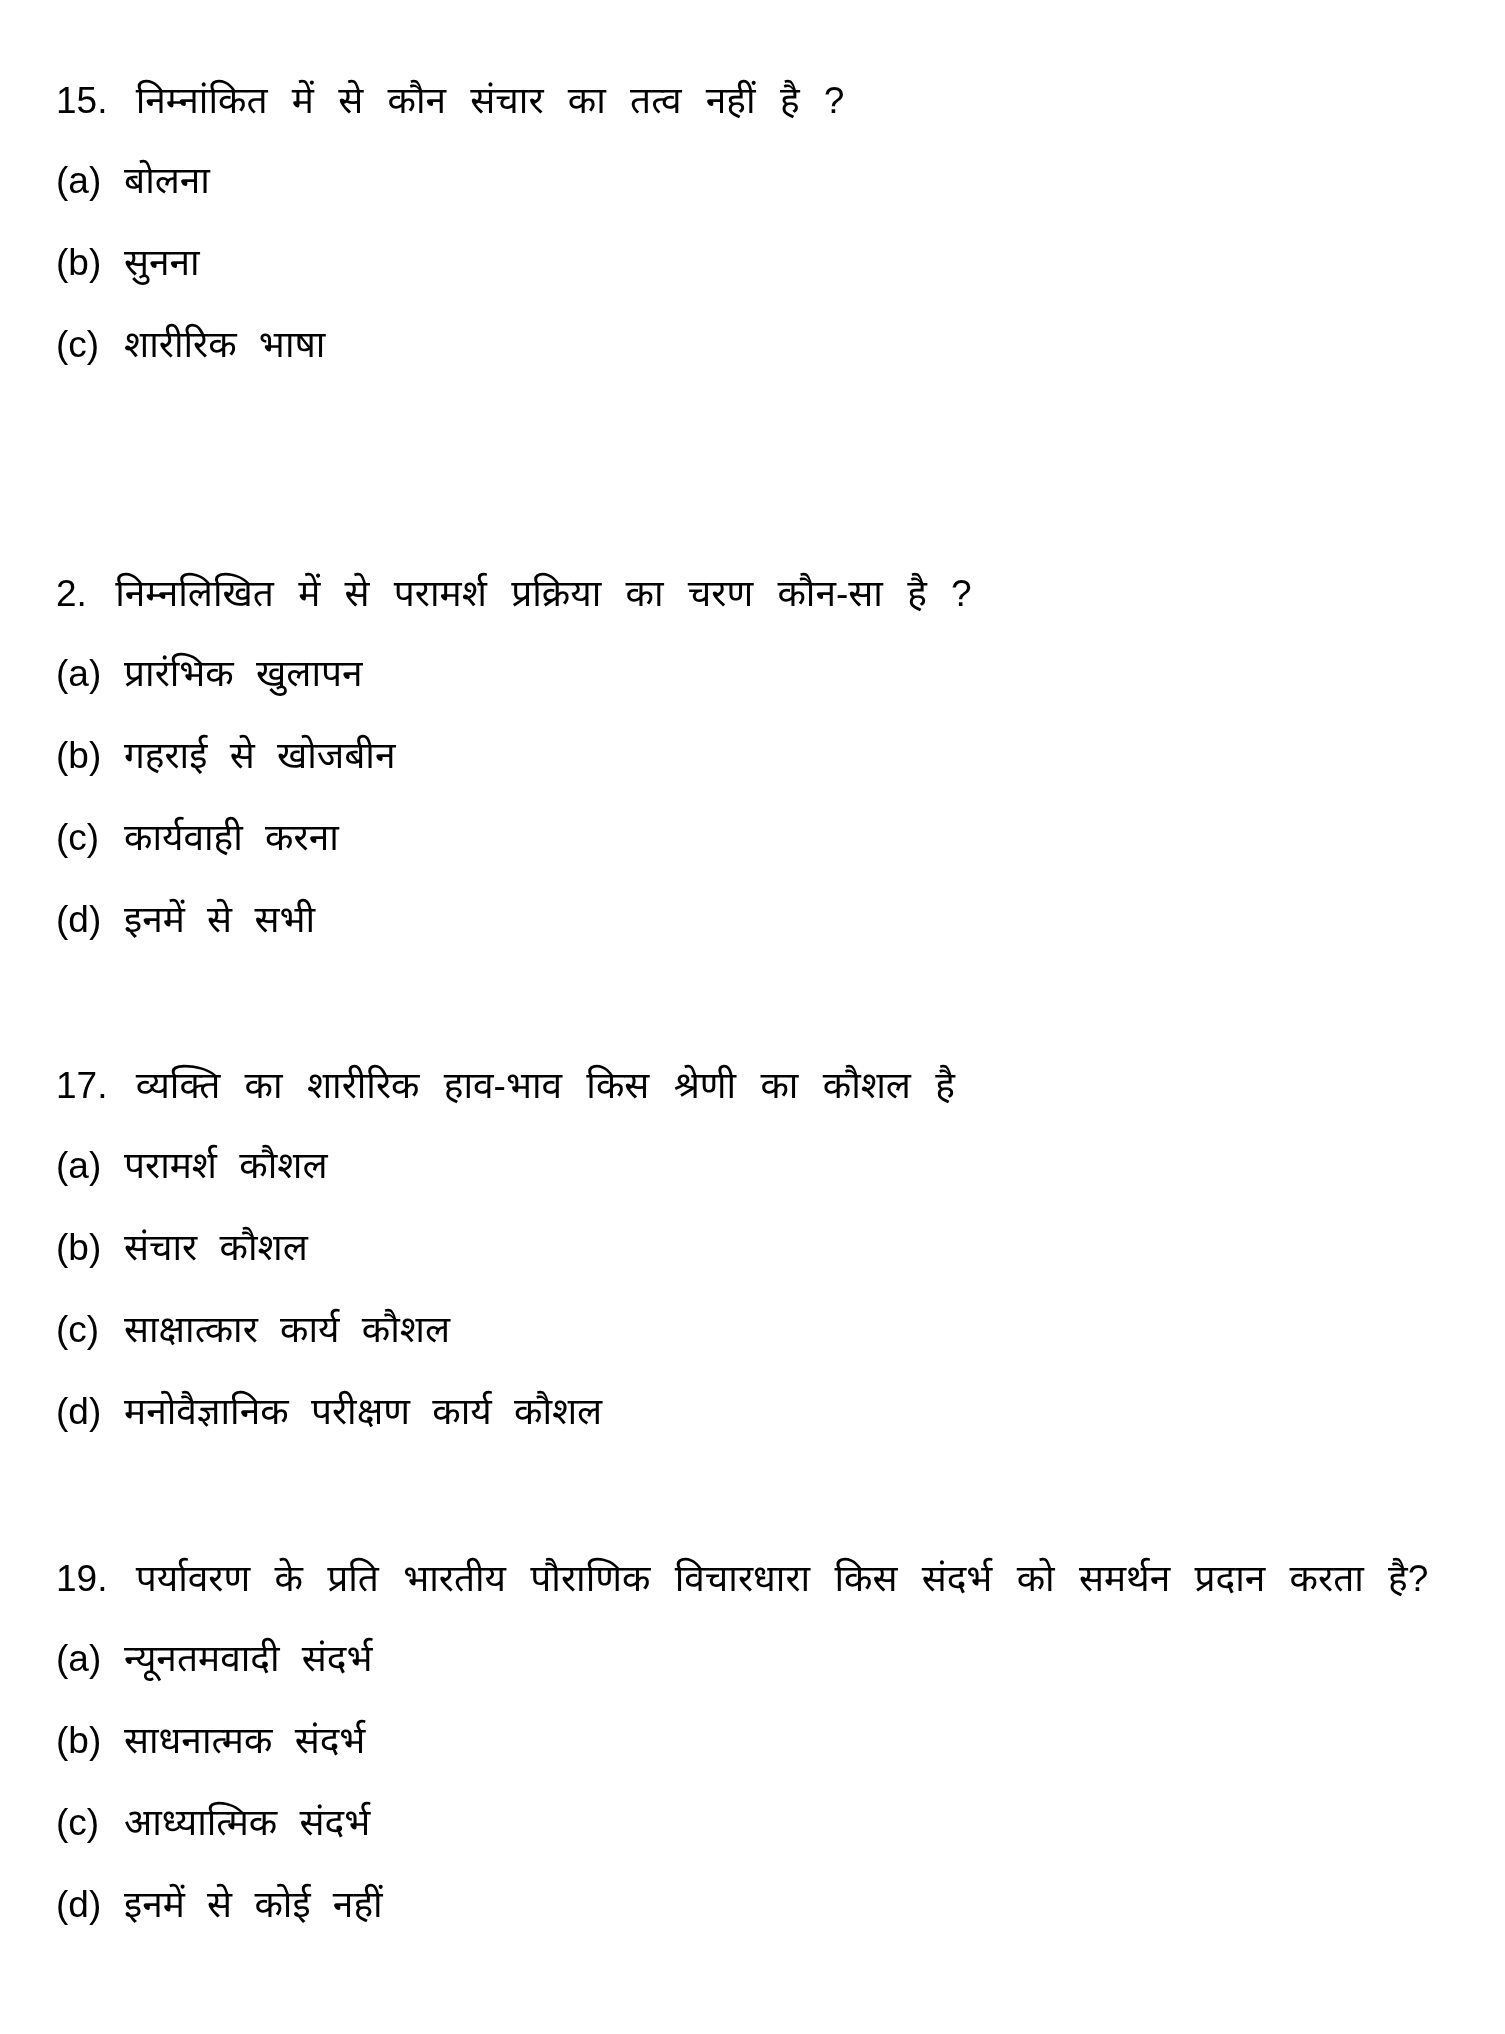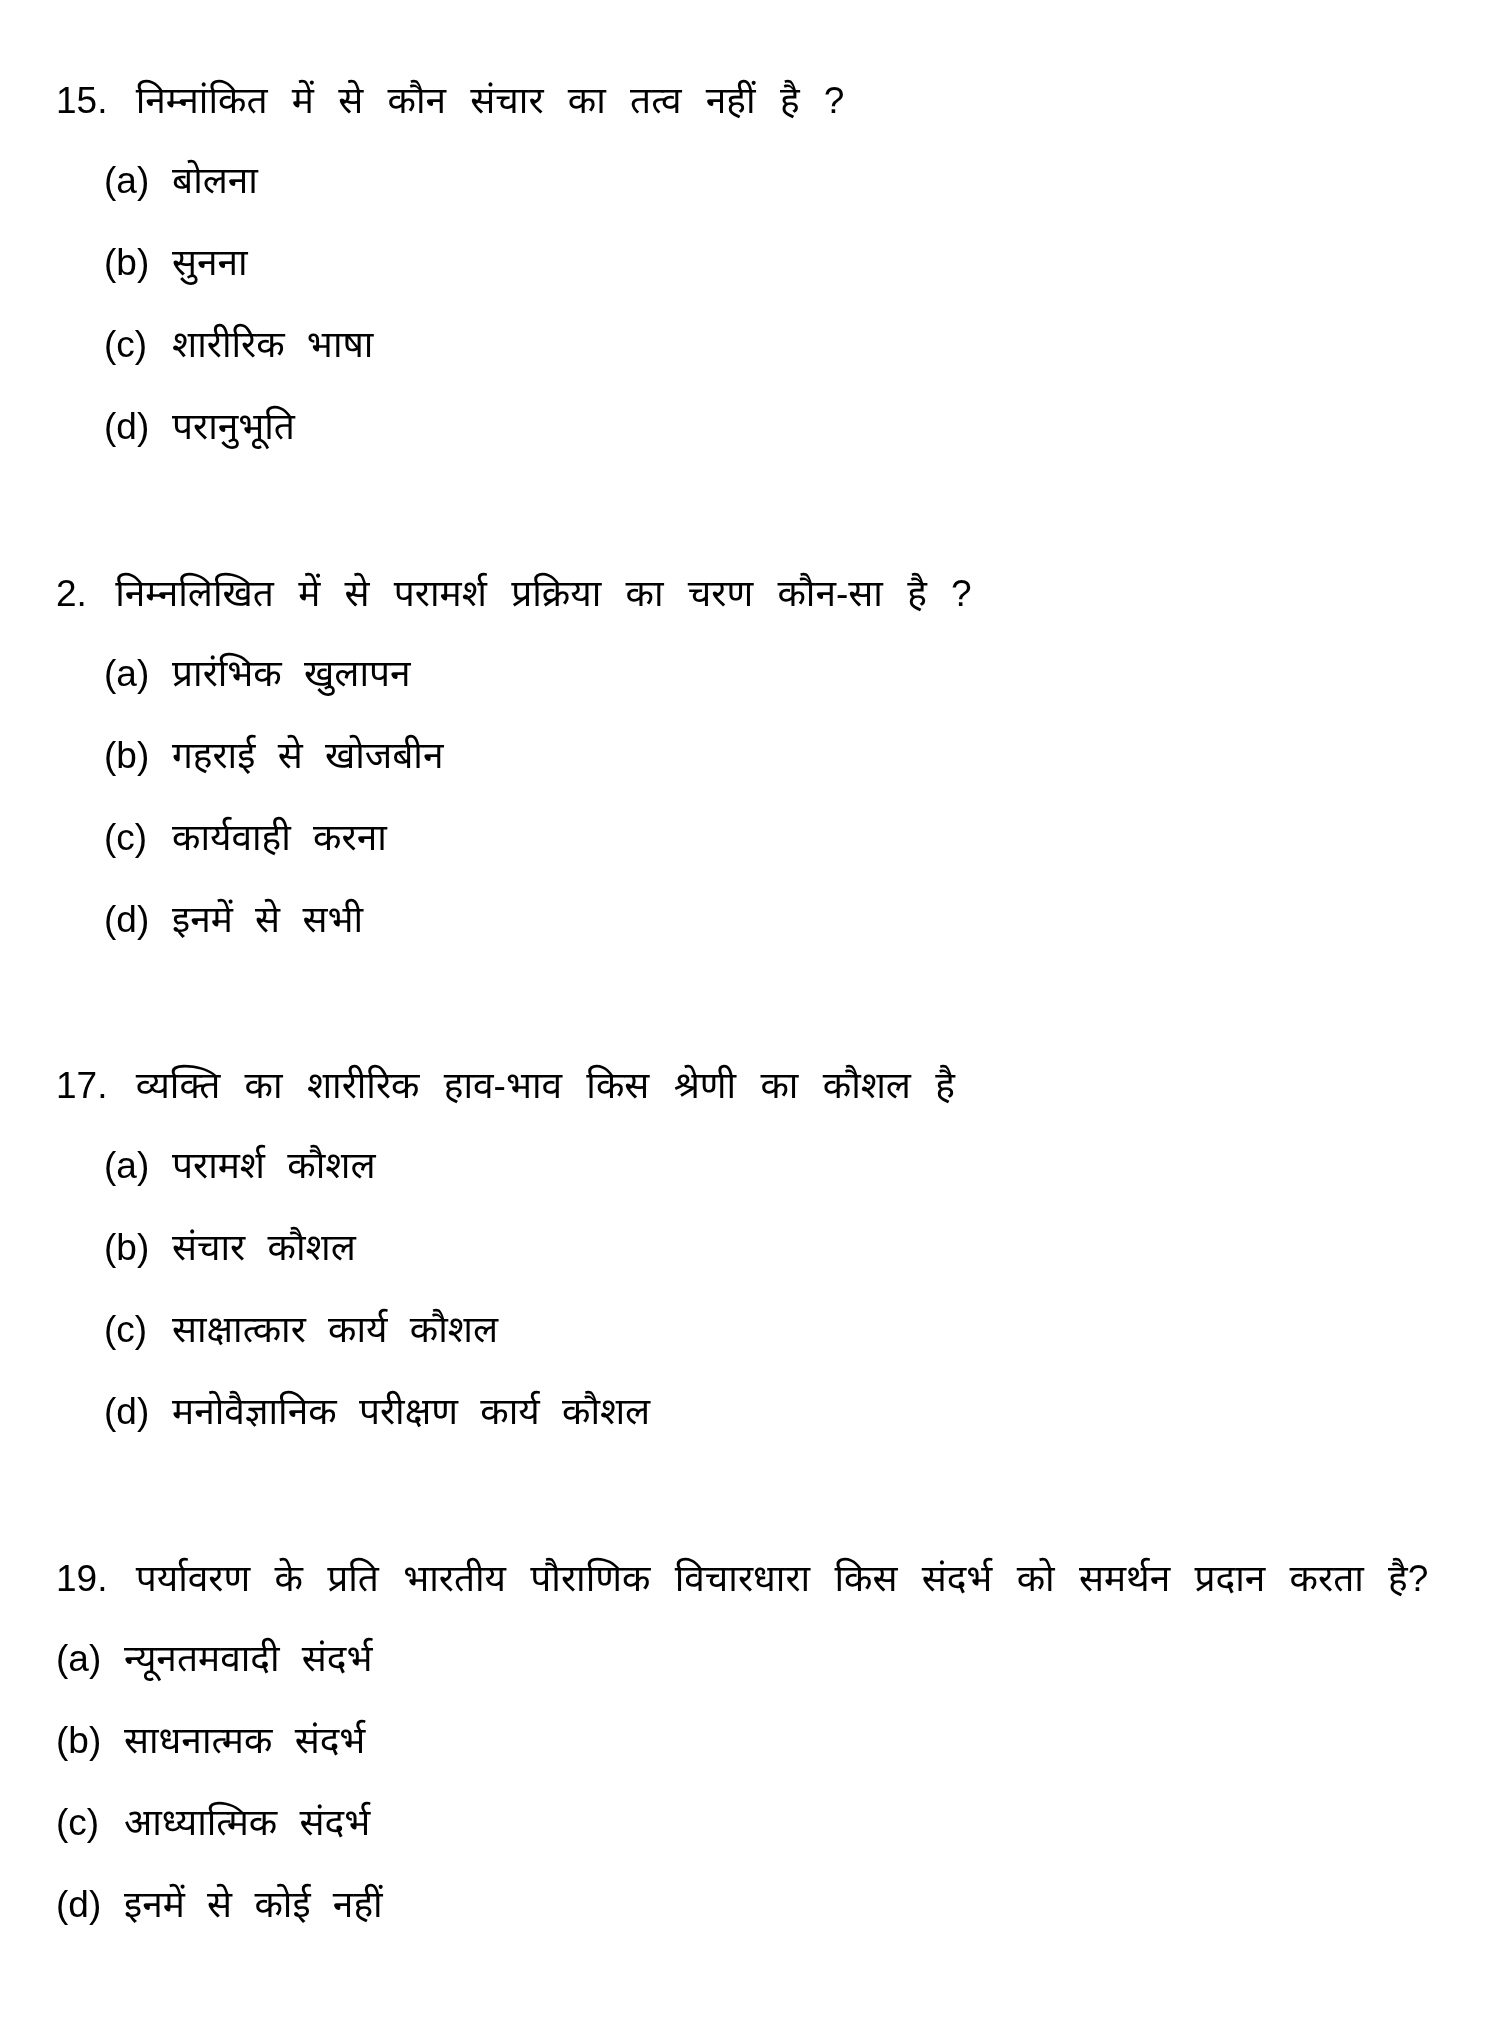--- a/index.html
+++ b/index.html
@@ -51,35 +51,34 @@
       white-space: nowrap;
     }
     .option-label {
       display: inline-block;
       width: 68px;
     }
     #q15 { top: 70px; }
     #q16 { top: 563px; }
     #q17 { top: 1055px; }
     #q18 { top: 1548px; }
-    .q-first .options { margin-top: 8px; margin-left: 48px; }
+    .q-first .options { margin-top: 8px; }
     #q18 .options { margin-top: 8px; }
   </style>
 </head>
 <body>
 
 <div class="page">
 
   <section class="question-block q-first" id="q15">
     <p class="question-text"><span class="question-number">15.</span> <span>निम्नांकित में से कौन संचार का तत्व नहीं है ?</span></p>
     <ul class="options">
       <li class="option"><span class="option-label">(a)</span><span>बोलना</span></li>
       <li class="option"><span class="option-label">(b)</span><span>सुनना</span></li>
       <li class="option"><span class="option-label">(c)</span><span>शारीरिक भाषा</span></li>
-      <li class="option"><span class="option-label">(d)</span><span>परानुभूति</span></li>
     </ul>
   </section>
 
   <section class="question-block q-first" id="q16">
     <p class="question-text"><span class="question-number">2.</span> <span>निम्नलिखित में से परामर्श प्रक्रिया का चरण कौन-सा है ?</span></p>
     <ul class="options">
       <li class="option"><span class="option-label">(a)</span><span>प्रारंभिक खुलापन</span></li>
       <li class="option"><span class="option-label">(b)</span><span>गहराई से खोजबीन</span></li>
       <li class="option"><span class="option-label">(c)</span><span>कार्यवाही करना</span></li>
       <li class="option"><span class="option-label">(d)</span><span>इनमें से सभी</span></li>

